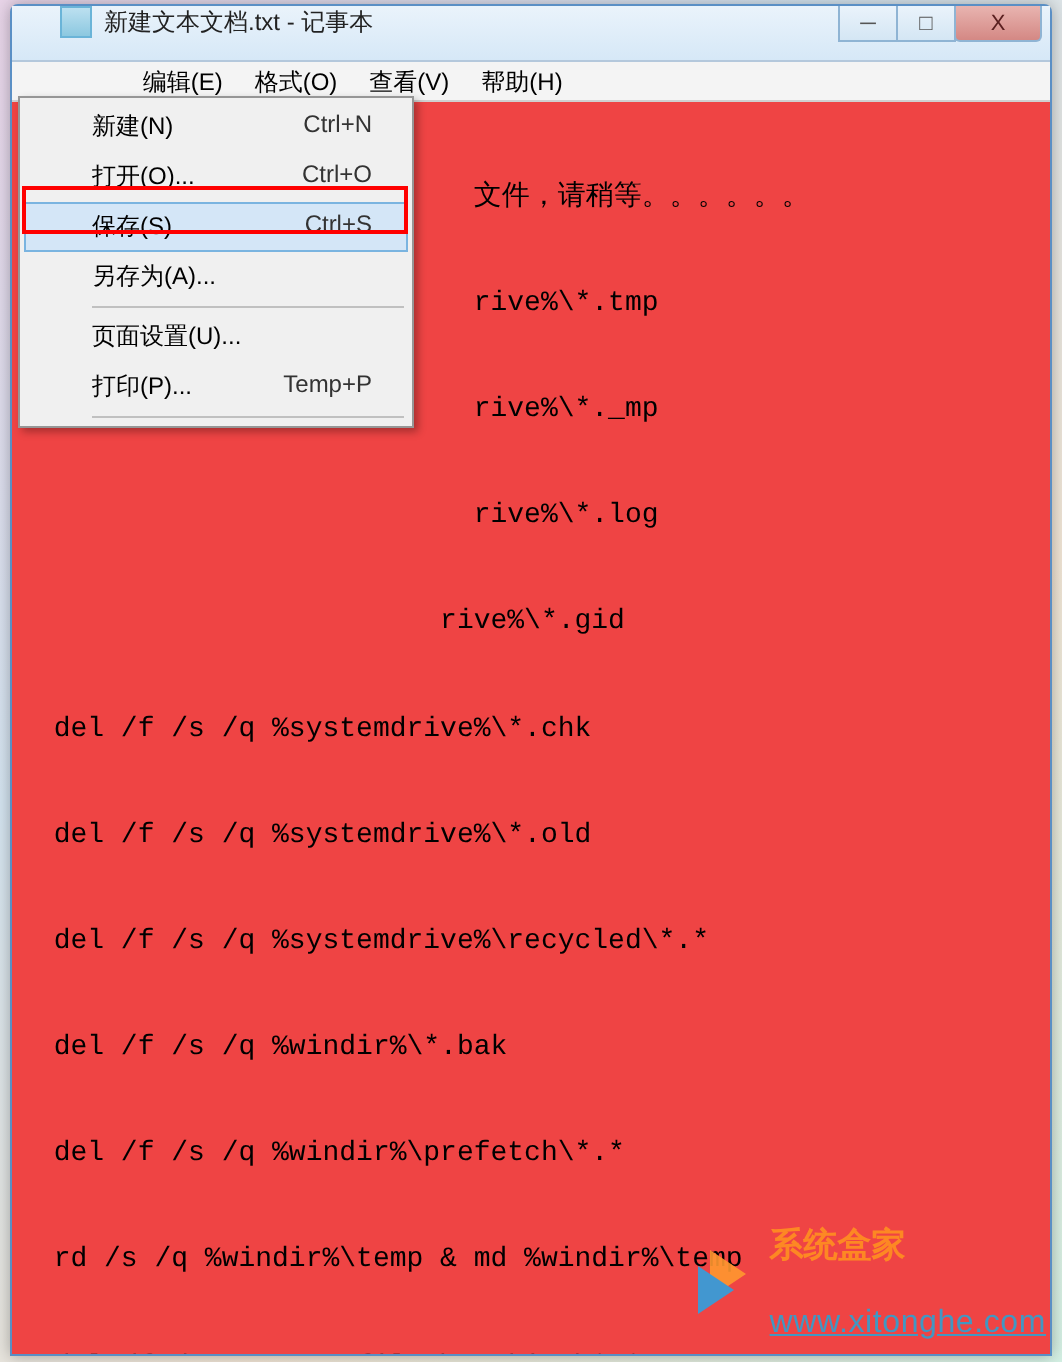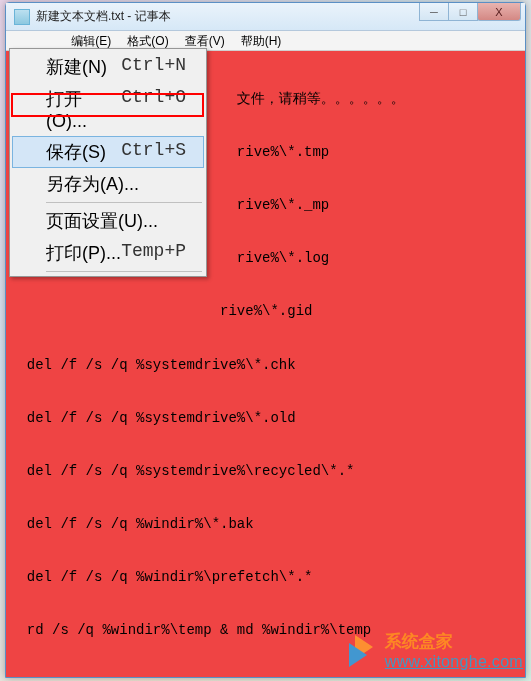--- a/index.html
+++ b/index.html
@@ -23,22 +23,21 @@
   border-radius: 4px 4px 0 0;
   box-shadow: 0 0 8px rgba(0,0,0,0.3);
   display: flex;
   flex-direction: column;
 }
 .titlebar {
   height: 28px;
   background: linear-gradient(to bottom, #eaf3fb, #d6e8f7);
   border-bottom: 1px solid #b4c8dc;
   display: flex;
-  align-items: center;
-  padding-left: 8px;
+  padding-left: 24px;
   position: relative;
 }
 .title-icon {
   width: 16px;
   height: 16px;
   margin-right: 6px;
   background: linear-gradient(to bottom, #bce0f0, #8cc8e0);
   border: 1px solid #6ab4d8;
 }
 .title-text { font-size: 12px; color: #222; }
@@ -108,57 +107,57 @@
   z-index: 100;
   padding: 2px;
 }
 .dropdown-inner {
   border-left: 28px solid #f0f0f0;
 }
 .dropdown-item {
   display: flex;
   justify-content: space-between;
   padding: 4px 18px 4px 6px;
-  font-size: 18px;
+  font-size: 12px;
   cursor: default;
   margin-left: -28px;
   padding-left: 34px;
 }
 .dropdown-item.highlighted {
   background: #d4e6f7;
   border: 1px solid #7ab4e0;
   padding: 3px 17px 3px 33px;
 }
 .dropdown-sep {
   height: 1px;
   background: #c0c0c0;
   margin: 2px 2px 2px 6px;
 }
-.shortcut { color: #333; font-family: Liberation Mono, monospace; }
+.shortcut { color: #333; }
 .redbox {
   position: absolute;
   border: 2px solid #ff0000;
   pointer-events: none;
   z-index: 200;
 }
 .watermark {
   position: absolute;
   right: 8px;
   bottom: 10px;
   display: flex;
   align-items: center;
   opacity: 0.9;
 }
 .wm-icon {
   width: 36px;
   height: 36px;
   margin-right: 4px;
   position: relative;
 }
-.wm-text { display: flex; flex-direction: column; }
+.wm-text { display: flex; flex-direction: column; gap: 19px; }
 .wm-main { font-size: 17px; font-weight: bold; color: #ff9020; }
 .wm-sub { font-size: 16px; color: #30a0d0; letter-spacing: 0.3px; text-decoration: underline; }
 </style>
 </head>
 <body>
 
 <div class="window">
   <div class="titlebar">
     <div class="title-icon"></div>
     <div class="title-text">新建文本文档.txt - 记事本</div>

